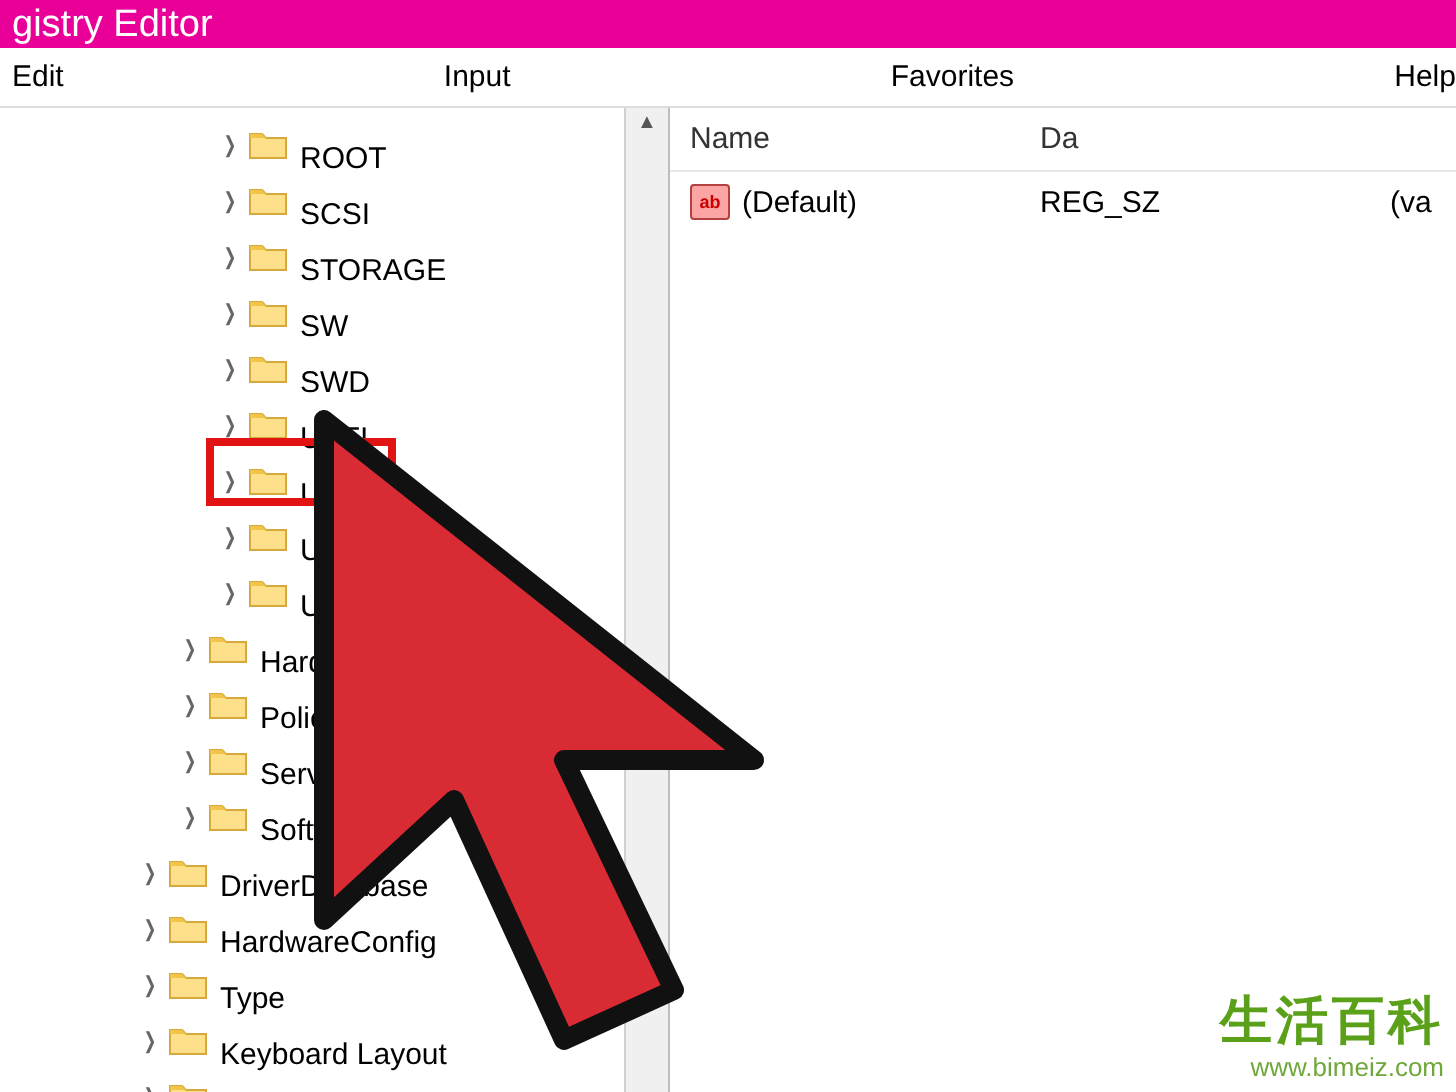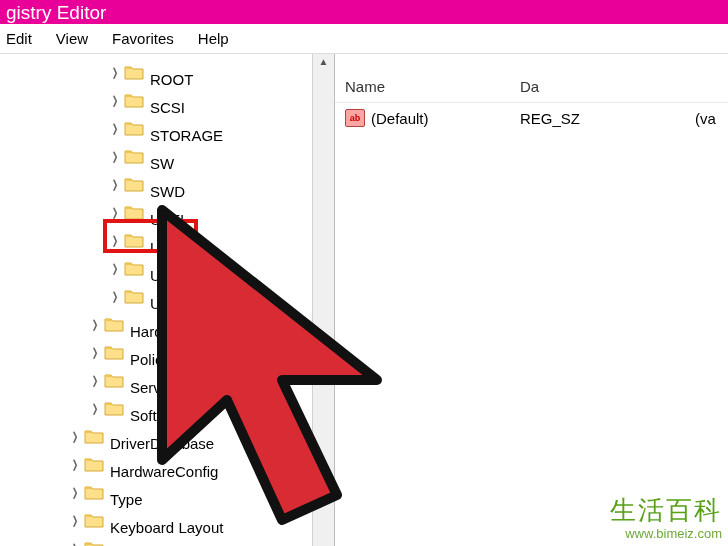--- a/index.html
+++ b/index.html
@@ -23,20 +23,21 @@
     overflow: hidden;
   }
   .menubar {
     height: 30px;
     background: #fff;
     display: flex;
     align-items: center;
     gap: 24px;
     padding-left: 6px;
     border-bottom: 1px solid #ddd;
+    justify-content: space-between;
   }
   .menubar span { cursor: default; }
   .main {
     display: flex;
     height: calc(546px - 24px - 30px);
   }
   .tree-pane {
     width: 335px;
     border-right: 1px solid #bdbdbd;
     position: relative;
@@ -93,21 +94,20 @@
   }
   .list-pane {
     flex: 1;
     overflow: hidden;
   }
   .list-header {
     display: flex;
     height: 32px;
     align-items: center;
     border-bottom: 1px solid #e8e8e8;
-    margin-top: 17px;
   }
   .list-header .col {
     padding-left: 10px;
     color: #333;
   }
   .col-name { width: 175px; }
   .col-type { width: 175px; }
   .col-data { flex: 1; }
   .list-row {
     display: flex;
@@ -144,35 +144,35 @@
     right: 6px;
     bottom: 4px;
     font-size: 13px;
     color: #6fa83a;
     text-align: right;
     line-height: 1.2;
     text-shadow: 0 0 2px #fff;
   }
   .watermark .cn {
     font-size: 26px;
-    font-weight: normal;
+    font-weight: bold;
     color: #5aa019;
     letter-spacing: 2px;
   }
 </style>
 </head>
 <body>
 
 <div class="titlebar">
   <span>gistry Editor</span>
 </div>
 
 <div class="menubar">
   <span>Edit</span>
-  <span>View</span>
+  <span>Input</span>
   <span>Favorites</span>
   <span>Help</span>
 </div>
 
 <div class="main">
   <div class="tree-pane">
     <div class="tree" id="tree">
         <div class="tree-row" style="padding-left: 108px;">
           <span class="expander" style="transform: scaleX(0.7);">❯</span>
           <span class="folder-icon">

